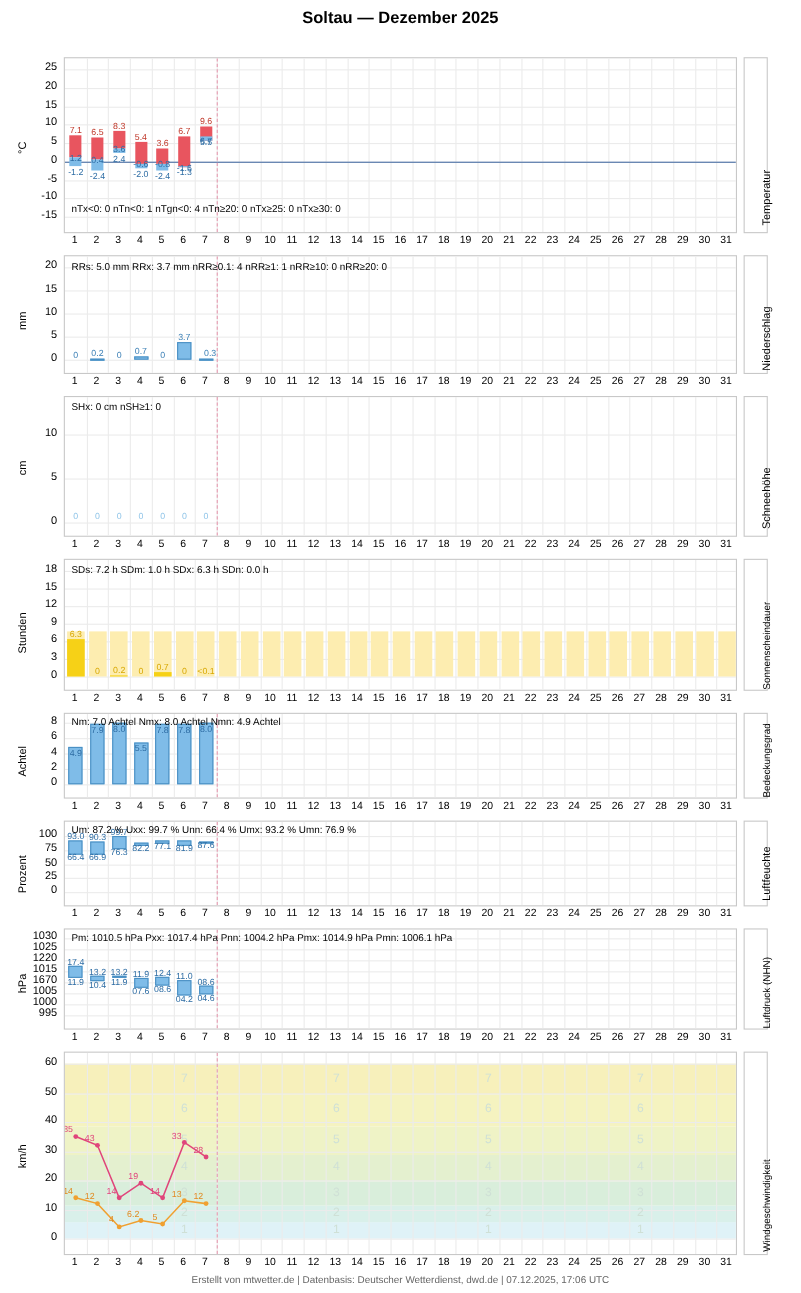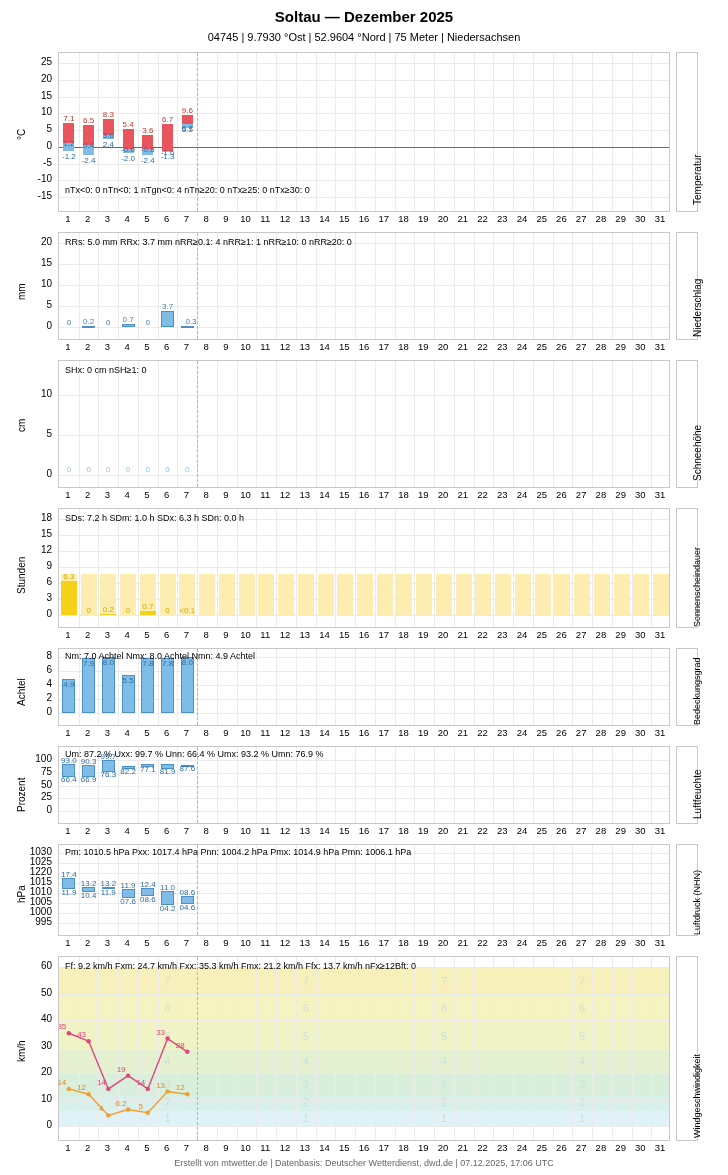--- a/index.html
+++ b/index.html
@@ -24,21 +24,20 @@
   .footer{position:absolute;left:0;width:728px;top:1158px;text-align:center;font-size:9px;color:#666;}
   .zeroline{position:absolute;left:0;right:0;height:1px;background:#4a6fa5;}
   svg{display:block;}
 </style>
 </head>
 <body>
 
 <div class="wrap">
 
   <div class="title">Soltau  —  Dezember 2025</div>
-  <div class="subtitle">04745  |  9.7930 °Ost  |  52.9604 °Nord  |  75 Meter  |  Niedersachsen</div>
 
   <div class="panel" id="p-temp" style="top:52px;height:160px;">
     <div class="plot" id="plot-temp">
         <div class="gridh" style="top: 10px;"></div>
         <div class="gridh" style="top: 26.75px;"></div>
         <div class="gridh" style="top: 43.5px;"></div>
         <div class="gridh" style="top: 60.25px;"></div>
         <div class="gridh" style="top: 77px;"></div>
         <div class="gridh" style="top: 93.75px;"></div>
         <div class="gridh" style="top: 110.5px;"></div>
@@ -839,21 +838,20 @@
         <div class="vlabel" style="left: 85.5806px; top: 70.55px; width: 32px; color: rgb(224, 69, 123);">33</div>
         <div class="vlabel" style="left: 105.323px; top: 83.8px; width: 32px; color: rgb(224, 69, 123);">28</div>
         <div class="vlabel" style="left: -13.129px; top: 120.9px; width: 32px; color: rgb(224, 138, 32);">14</div>
         <div class="vlabel" style="left: 6.6129px; top: 126.2px; width: 32px; color: rgb(224, 138, 32);">12</div>
         <div class="vlabel" style="left: 26.3548px; top: 147.4px; width: 32px; color: rgb(224, 138, 32);">4</div>
         <div class="vlabel" style="left: 46.0968px; top: 141.57px; width: 32px; color: rgb(224, 138, 32);">6.2</div>
         <div class="vlabel" style="left: 65.8387px; top: 144.75px; width: 32px; color: rgb(224, 138, 32);">5</div>
         <div class="vlabel" style="left: 85.5806px; top: 123.55px; width: 32px; color: rgb(224, 138, 32);">13</div>
         <div class="vlabel" style="left: 105.323px; top: 126.2px; width: 32px; color: rgb(224, 138, 32);">12</div>
         <div class="nowline" style="left: 138.194px;"></div>
-        <div class="stat" style="left: 6px; top: 4px;">Ff: 9.2 km/h      Fxm: 24.7 km/h      Fxx: 35.3 km/h      Fmx: 21.2 km/h      Ffx: 13.7 km/h      nFx≥12Bft: 0</div>
       </div>
   </div>
   <div class="rbox" style="top:956px;height:185px;">
     <div class="rtitle" style="left:15px;top:181px;font-size:9px;">Windgeschwindigkeit</div>
   </div>
   <div class="ytitle" style="left:16px;top:1062px;">km/h</div>
   <div class="xaxis" id="xax-w" style="top:1142px;">
       <span style="left: 9.87097px;">1</span>
       <span style="left: 29.6129px;">2</span>
       <span style="left: 49.3548px;">3</span>
@@ -919,21 +917,21 @@
     <div class="ylab" style="top: 706px;">0</div>
     <div class="ylab" style="top: 753.091px;">100</div>
     <div class="ylab" style="top: 765.818px;">75</div>
     <div class="ylab" style="top: 778.545px;">50</div>
     <div class="ylab" style="top: 791.273px;">25</div>
     <div class="ylab" style="top: 804px;">0</div>
     <div class="ylab" style="top: 846px;">1030</div>
     <div class="ylab" style="top: 856px;">1025</div>
     <div class="ylab" style="top: 866px;">1220</div>
     <div class="ylab" style="top: 876px;">1015</div>
-    <div class="ylab" style="top: 886px;">1010</div>
+    <div class="ylab" style="top: 886px;">1670</div>
     <div class="ylab" style="top: 896px;">1005</div>
     <div class="ylab" style="top: 906px;">1000</div>
     <div class="ylab" style="top: 916px;">995</div>
     <div class="ylab" style="top: 960px;">60</div>
     <div class="ylab" style="top: 986.5px;">50</div>
     <div class="ylab" style="top: 1013px;">40</div>
     <div class="ylab" style="top: 1039.5px;">30</div>
     <div class="ylab" style="top: 1066px;">20</div>
     <div class="ylab" style="top: 1092.5px;">10</div>
     <div class="ylab" style="top: 1119px;">0</div>

